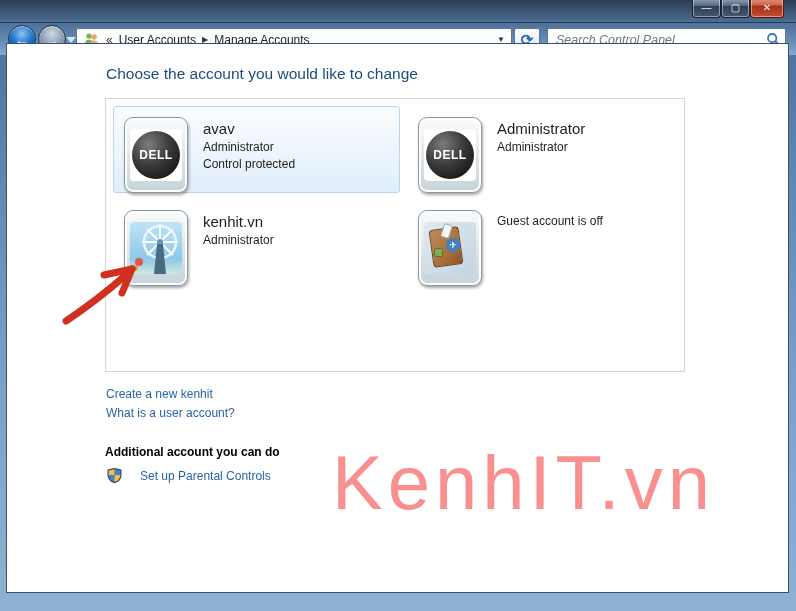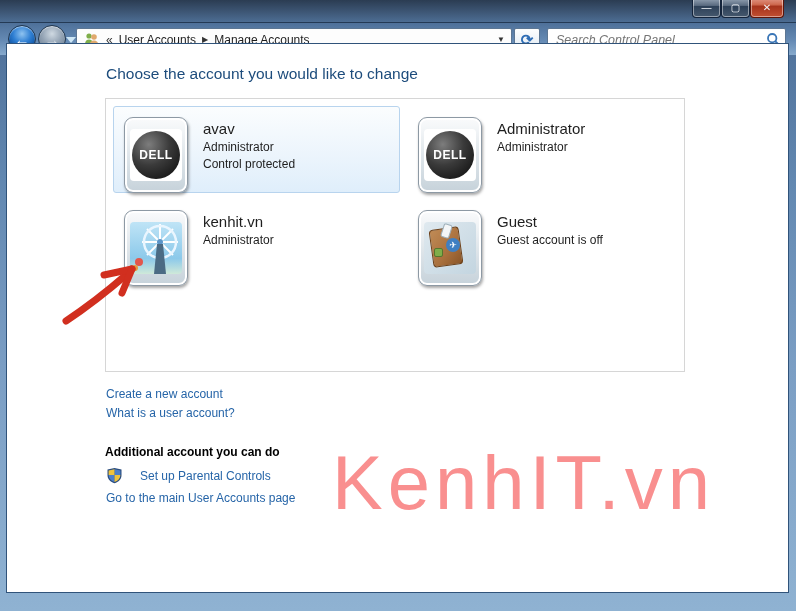--- a/index.html
+++ b/index.html
@@ -244,45 +244,43 @@
       <div class="tile t4">
         <div class="icon-frame">
           <div class="icon-inner guest-inner">
             <div class="guest-case"></div>
             <div class="guest-tag"></div>
             <div class="guest-sticker"></div>
             <div class="guest-plane">✈</div>
           </div>
         </div>
         <div class="acct-text">
-          <div class="acct-name">Guest</div>
           <div class="acct-line">Guest account is off</div>
         </div>
       </div>
     </div>
 
     <svg class="arrow-svg" width="100" height="74" viewBox="0 0 100 74">
       <path d="M12 68 Q42 48 72 22" fill="none" stroke="#d12f1f" stroke-width="7" stroke-linecap="round"></path>
       <path d="M78 16 L50 22" fill="none" stroke="#d12f1f" stroke-width="7" stroke-linecap="round"></path>
       <path d="M78 16 L68 40" fill="none" stroke="#d12f1f" stroke-width="7" stroke-linecap="round"></path>
     </svg>
 
-    <a class="link" style="left:100px; top:344px;">Create a new account</a>
+    <a class="link" style="left:100px; top:344px;">Create a new kenhit</a>
     <a class="link" style="left:100px; top:363px;">What is a user account?</a>
 
     <div class="bold-heading" style="left:99px; top:402px;">Additional account you can do</div>
 
     <div class="parental-row" style="left:100px; top:424px;">
       <svg width="17" height="17" viewBox="0 0 17 17">
         <path d="M8.5 1 L15.5 2.5 V8 C15.5 12.5 12.5 15 8.5 16.3 C4.5 15 1.5 12.5 1.5 8 V2.5 Z" fill="#2b4d7e"></path>
         <path d="M8.5 2.2 L14.4 3.5 V8 H8.5 Z" fill="#4d7fc9"></path>
         <path d="M2.6 3.5 L8.5 2.2 V8 H2.6 Z" fill="#f0c33c"></path>
         <path d="M2.6 8 H8.5 V15.1 C5.1 13.9 2.8 11.7 2.6 8 Z" fill="#4d7fc9"></path>
         <path d="M8.5 8 H14.4 C14.2 11.7 11.9 13.9 8.5 15.1 Z" fill="#f0c33c"></path>
       </svg>
       <span class="plabel">Set up Parental Controls</span>
     </div>
 
-    <a class="link" style="left:100px; top:448px;">Go to the main User Accounts page</a>
 
     <div class="watermark">KenhIT.vn</div>
   </div>
 </div>
 
 </body></html>

